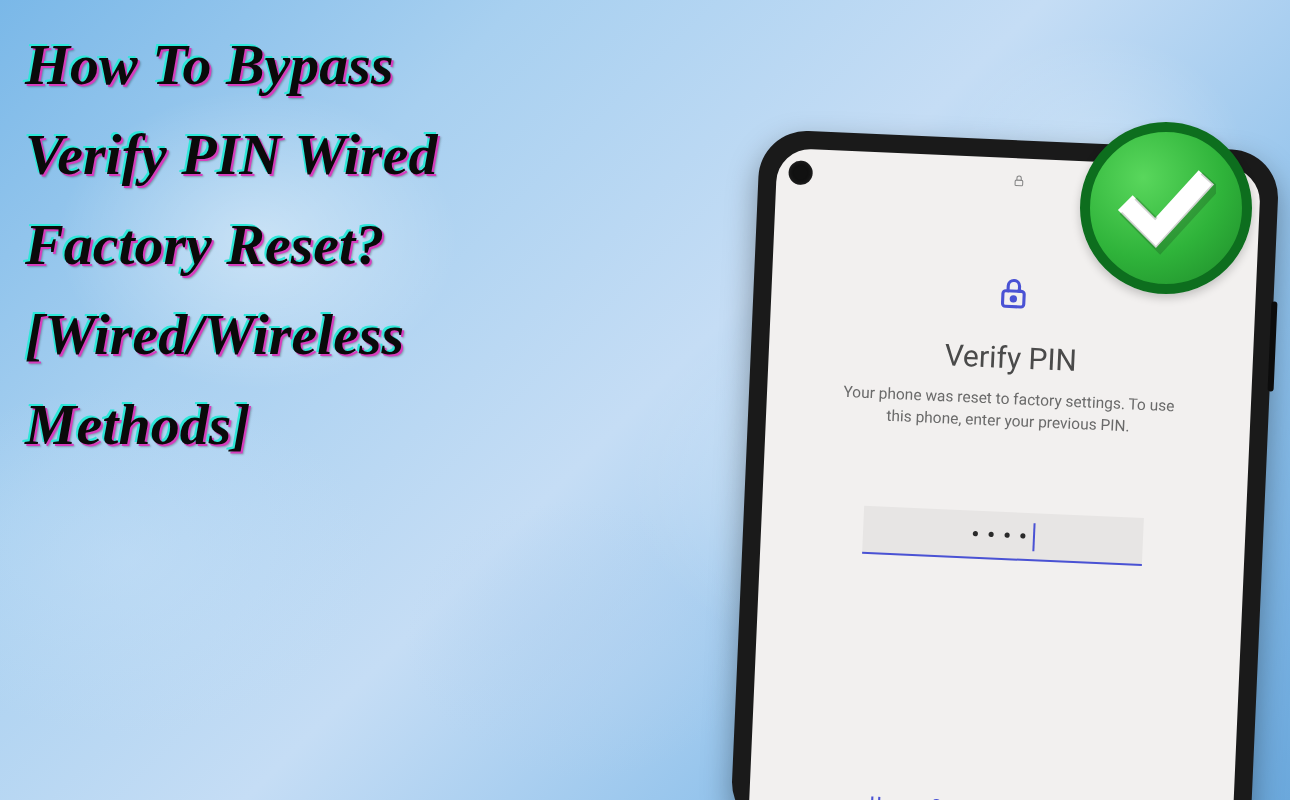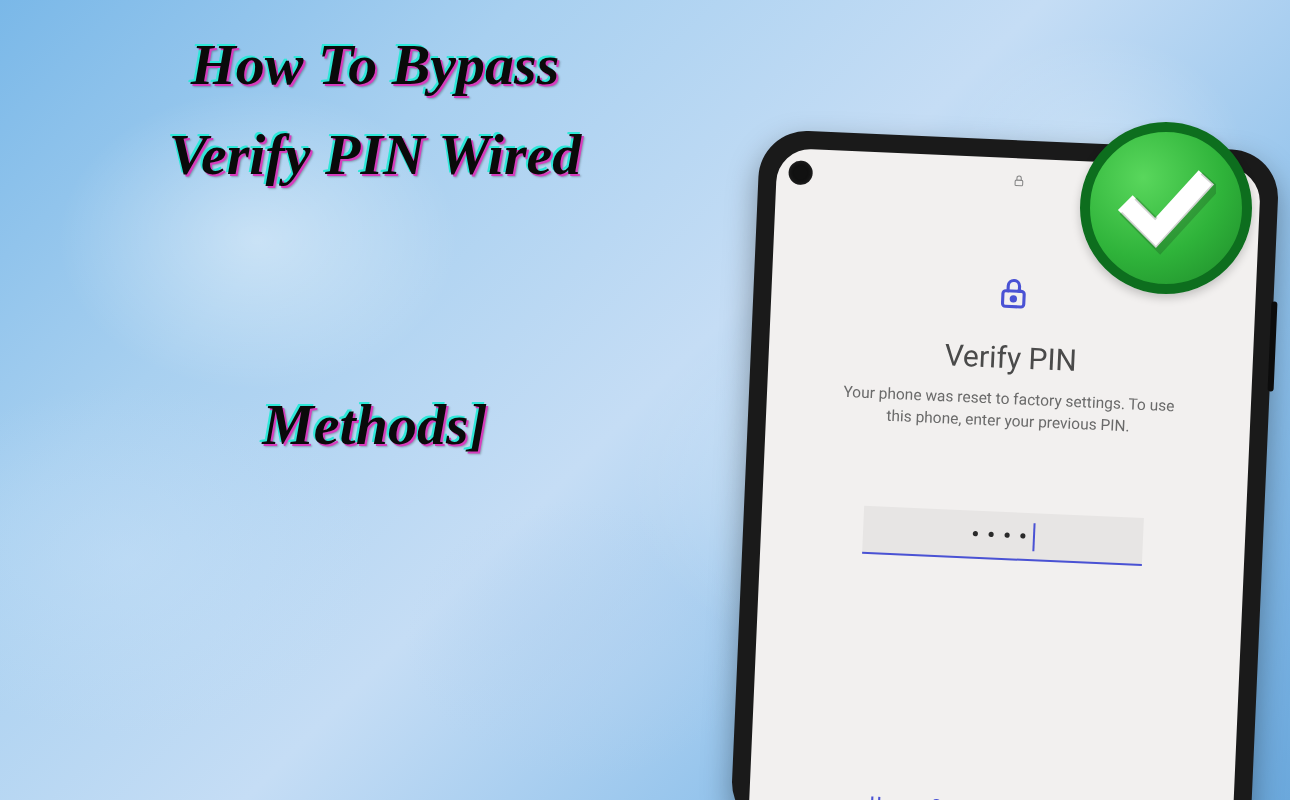--- a/index.html
+++ b/index.html
@@ -27,21 +27,21 @@
       left: 25px;
       top: 20px;
       width: 700px;
       z-index: 1;
       font-family: Georgia, 'Times New Roman', serif;
       font-weight: 900;
       font-style: italic;
       font-size: 58px;
       line-height: 1.55;
       color: #0a0a0a;
-      text-align: center;
+      text-align: left;
       text-shadow:
         2px 2px 0 #d63ebd,
         -2px -2px 0 #2de8d8,
         3px 3px 2px rgba(0,0,0,0.25);
     }
     
     .phone {
       position: absolute;
       right: 25px;
       bottom: -40px;
@@ -175,22 +175,22 @@
       background: #0c0c0c;
       border-radius: 3px;
     }
   </style>
 </head>
 <body>
 
 <div class="headline">
   <span>How To Bypass</span><br>
   <span>Verify PIN Wired</span><br>
-  <br>
-  <br>
+  <span>Factory Reset?</span><br>
+  <span>[Wired/Wireless</span><br>
   <span>Methods]</span>
 </div>
 
 <div class="phone">
   <div class="phone-body"></div>
   <div class="phone-side-btn" style="top:150px; height:90px;"></div>
   <div class="phone-camera"></div>
   <div class="phone-screen">
     <div class="status-bar">
       <span>

